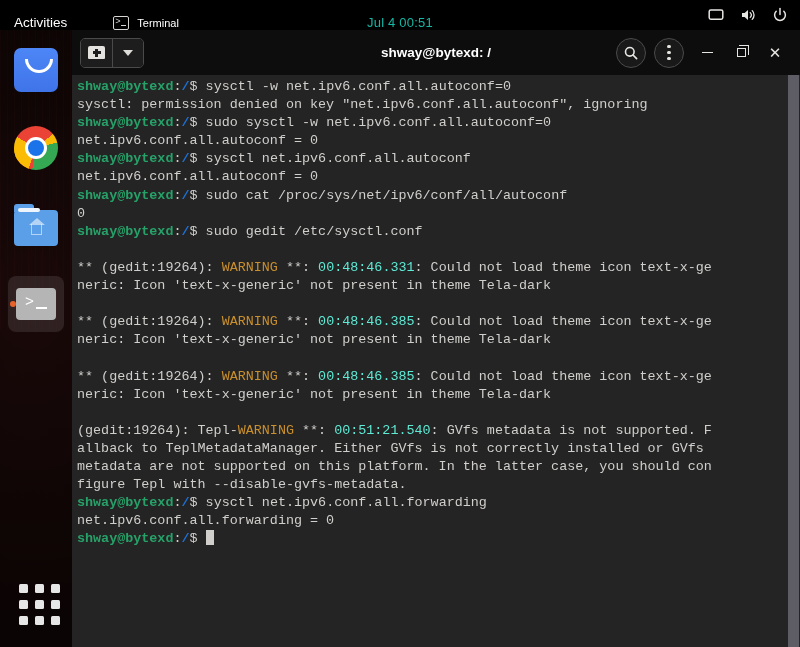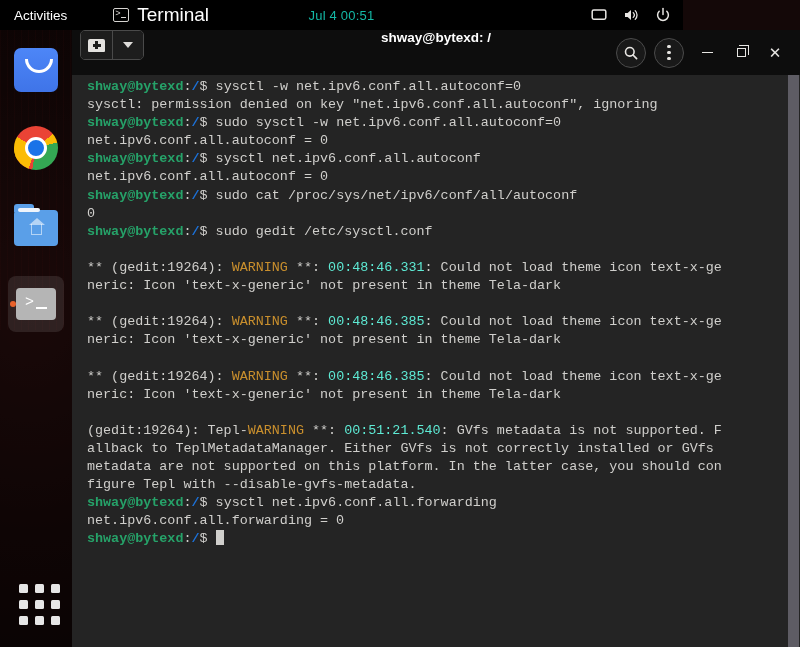--- a/index.html
+++ b/index.html
@@ -22,44 +22,44 @@
     position: absolute; left: 0; top: 30px; width: 72px; height: 300px;
     background: repeating-linear-gradient(90deg,
       rgba(140,30,30,0.16) 0px, rgba(140,30,30,0.16) 1px,
       rgba(0,0,0,0) 1px, rgba(0,0,0,0) 7px);
     opacity: .75;
     pointer-events: none;
   }
 
   
   #topbar {
-    position: absolute; left: 0; top: 0; width: 683px; height: 30px;
+    position: absolute; left: 0; top: 0; width: 800px; height: 30px;
     background: #000000;
-    display: flex; align-items: center;
+    display: flex; align-items: flex-end;
     color: #e8e6e3;
     font-size: 13px;
     z-index: 50;
   }
   #activities { margin-left: 14px; color: #ffffff; font-size: 13.5px; }
   .tb-app { display: flex; align-items: center; gap: 8px; margin-left: 46px; }
   .tb-app-icon {
     width: 16px; height: 14px;
     border: 1.6px solid #d6d4d1; border-radius: 2px;
     position: relative;
   }
   .tb-app-icon::before {
     content: ">"; position: absolute; left: 1px; top: -2px;
     font-family: "Liberation Mono", monospace; font-size: 9px; color: #d6d4d1;
     line-height: 14px;
   }
   .tb-app-icon::after {
     content: ""; position: absolute; right: 2px; bottom: 3px;
     width: 5px; height: 1.4px; background: #d6d4d1;
   }
-  .tb-app-name { font-size: 19px; color: #ffffff; }
+  .tb-app-name { font-size: 11px; color: #ffffff; }
   #tb-clock {
     position: absolute; left: 0; right: 0; text-align: center;
     font-size: 13px; color: #14b8a6; letter-spacing: .2px;
   }
   #tb-right {
     position: absolute; right: 12px; top: 0; height: 30px;
     display: flex; align-items: center; gap: 16px;
   }
   .tb-ico { width: 16px; height: 16px; display: block; }
 
@@ -167,21 +167,21 @@
   
   #window {
     position: absolute; left: 72px; top: 30px;
     width: 728px; height: 617px;
     background: #242424;
     z-index: 30;
     display: flex; flex-direction: column;
   }
   #titlebar {
     height: 45px; background: #0d0d0d;
-    display: flex; align-items: flex-start;
+    display: flex; align-items: center;
     position: relative;
     flex: 0 0 45px;
   }
   .tb-newtab-group {
     display: flex; margin-left: 8px;
     border: 1px solid #4a4a4a; border-radius: 5px;
     overflow: hidden; height: 30px;
   }
   .tb-newtab, .tb-newtab-arrow {
     display: flex; align-items: center; justify-content: center;
@@ -233,21 +233,21 @@
     width: 9px; height: 9px; border: 1.5px solid #e7e5e2; position: relative;
   }
   .max-sq::after {
     content: ""; position: absolute; left: 1.5px; top: -4px;
     width: 9px; height: 9px;
     border-top: 1.5px solid #e7e5e2; border-right: 1.5px solid #e7e5e2;
   }
   .close-x { font-size: 15px; line-height: 1; color: #e7e5e2; font-family: "Liberation Sans", sans-serif; }
 
   
-  #term-wrap { flex: 1; display: flex; position: relative; background: #242424; overflow: hidden; margin-left: 10px; }
+  #term-wrap { flex: 1; display: flex; position: relative; background: #242424; overflow: hidden; }
   #term {
     flex: 1;
     padding: 3px 0 0 5px;
     font-family: "Liberation Mono", "DejaVu Sans Mono", monospace;
     font-size: 13.4px;
     line-height: 18.1px;
     color: #d0cfcc;
     white-space: pre;
     overflow: hidden;
     letter-spacing: 0px;

